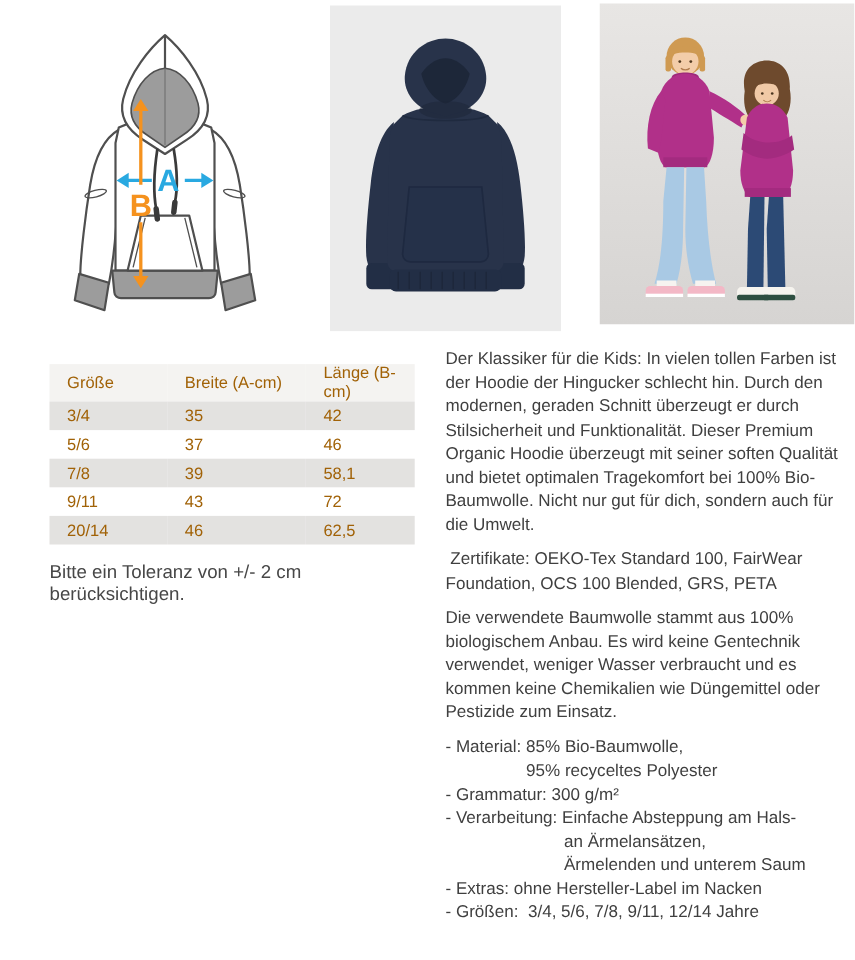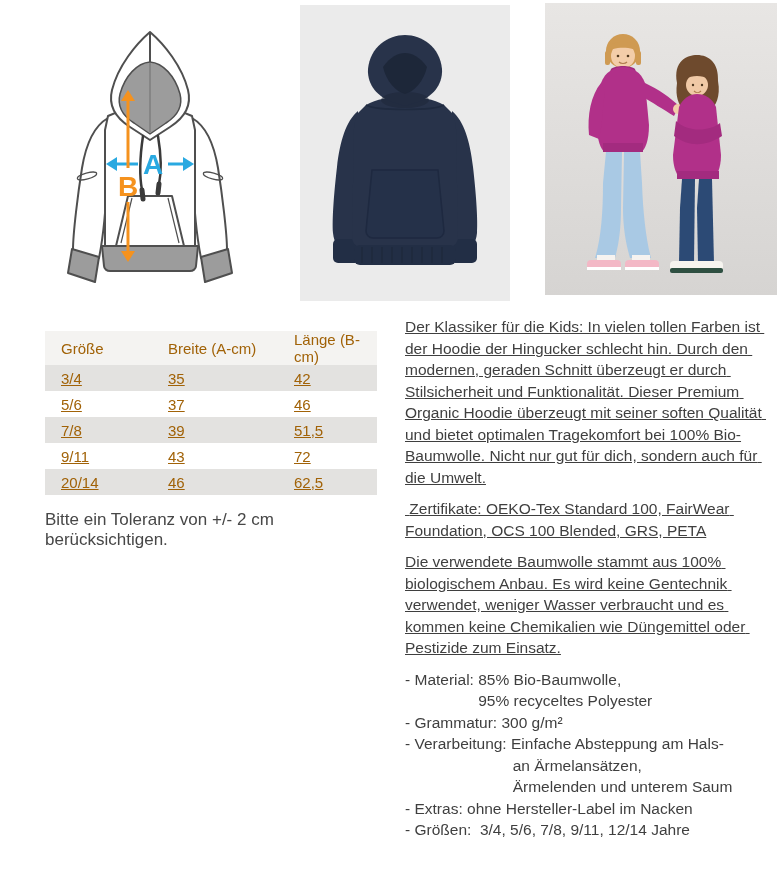--- a/index.html
+++ b/index.html
@@ -12,31 +12,31 @@
   .thumb-diagram{left:40px;top:18px;width:220px;height:272px;background:#fff;}
   .thumb-product{left:300px;top:5px;width:210px;height:296px;background:#ebebeb;}
   .thumb-models{left:545px;top:3px;width:232px;height:292px;}
 
   
   .left-col{position:absolute;left:45px;top:331px;width:332px;}
   table.size-table{border-collapse:collapse;width:332px;table-layout:fixed;
     font-size:15px;color:#a16207;}
   table.size-table th{font-weight:normal;text-align:left;background:#f4f3f1;
     height:28px;padding:0 0 0 16px;}
-  table.size-table td{height:26px;padding:0 0 0 16px;text-decoration:underline;}
+  table.size-table td{height:26px;padding:0 0 0 16px;}
   table.size-table tbody tr:nth-child(odd){background:#e3e2e0;}
   table.size-table col.c1{width:107px;}
   table.size-table col.c2{width:126px;}
   table.size-table col.c3{width:99px;}
   .tolerance{margin:15px 0 0 0;font-size:17px;color:#474747;white-space:pre-wrap;}
 
   
   .right-col{position:absolute;left:405px;top:316px;width:362px;
     font-size:15.5px;line-height:21.5px;color:#3f3f3f;}
-  .right-col p{margin:0 0 10px 0;white-space:pre-wrap;hyphens:manual;text-decoration:underline;}
+  .right-col p{margin:0 0 10px 0;white-space:pre-wrap;hyphens:manual;}
   .specs div{white-space:pre;}
 </style>
 </head>
 <body>
 
 <div class="page">
 
   <figure class="thumb thumb-diagram">
     <svg viewBox="0 0 220 272">
       <g fill="#ffffff" stroke="#4f4f4f" stroke-width="2" stroke-linejoin="round">
@@ -189,21 +189,21 @@
             <td>42</td>
           </tr>
           <tr>
             <td>5/6</td>
             <td>37</td>
             <td>46</td>
           </tr>
           <tr>
             <td>7/8</td>
             <td>39</td>
-            <td>51,5</td>
+            <td>58,1</td>
           </tr>
           <tr>
             <td>9/11</td>
             <td>43</td>
             <td>72</td>
           </tr>
           <tr>
             <td>20/14</td>
             <td>46</td>
             <td>62,5</td>

